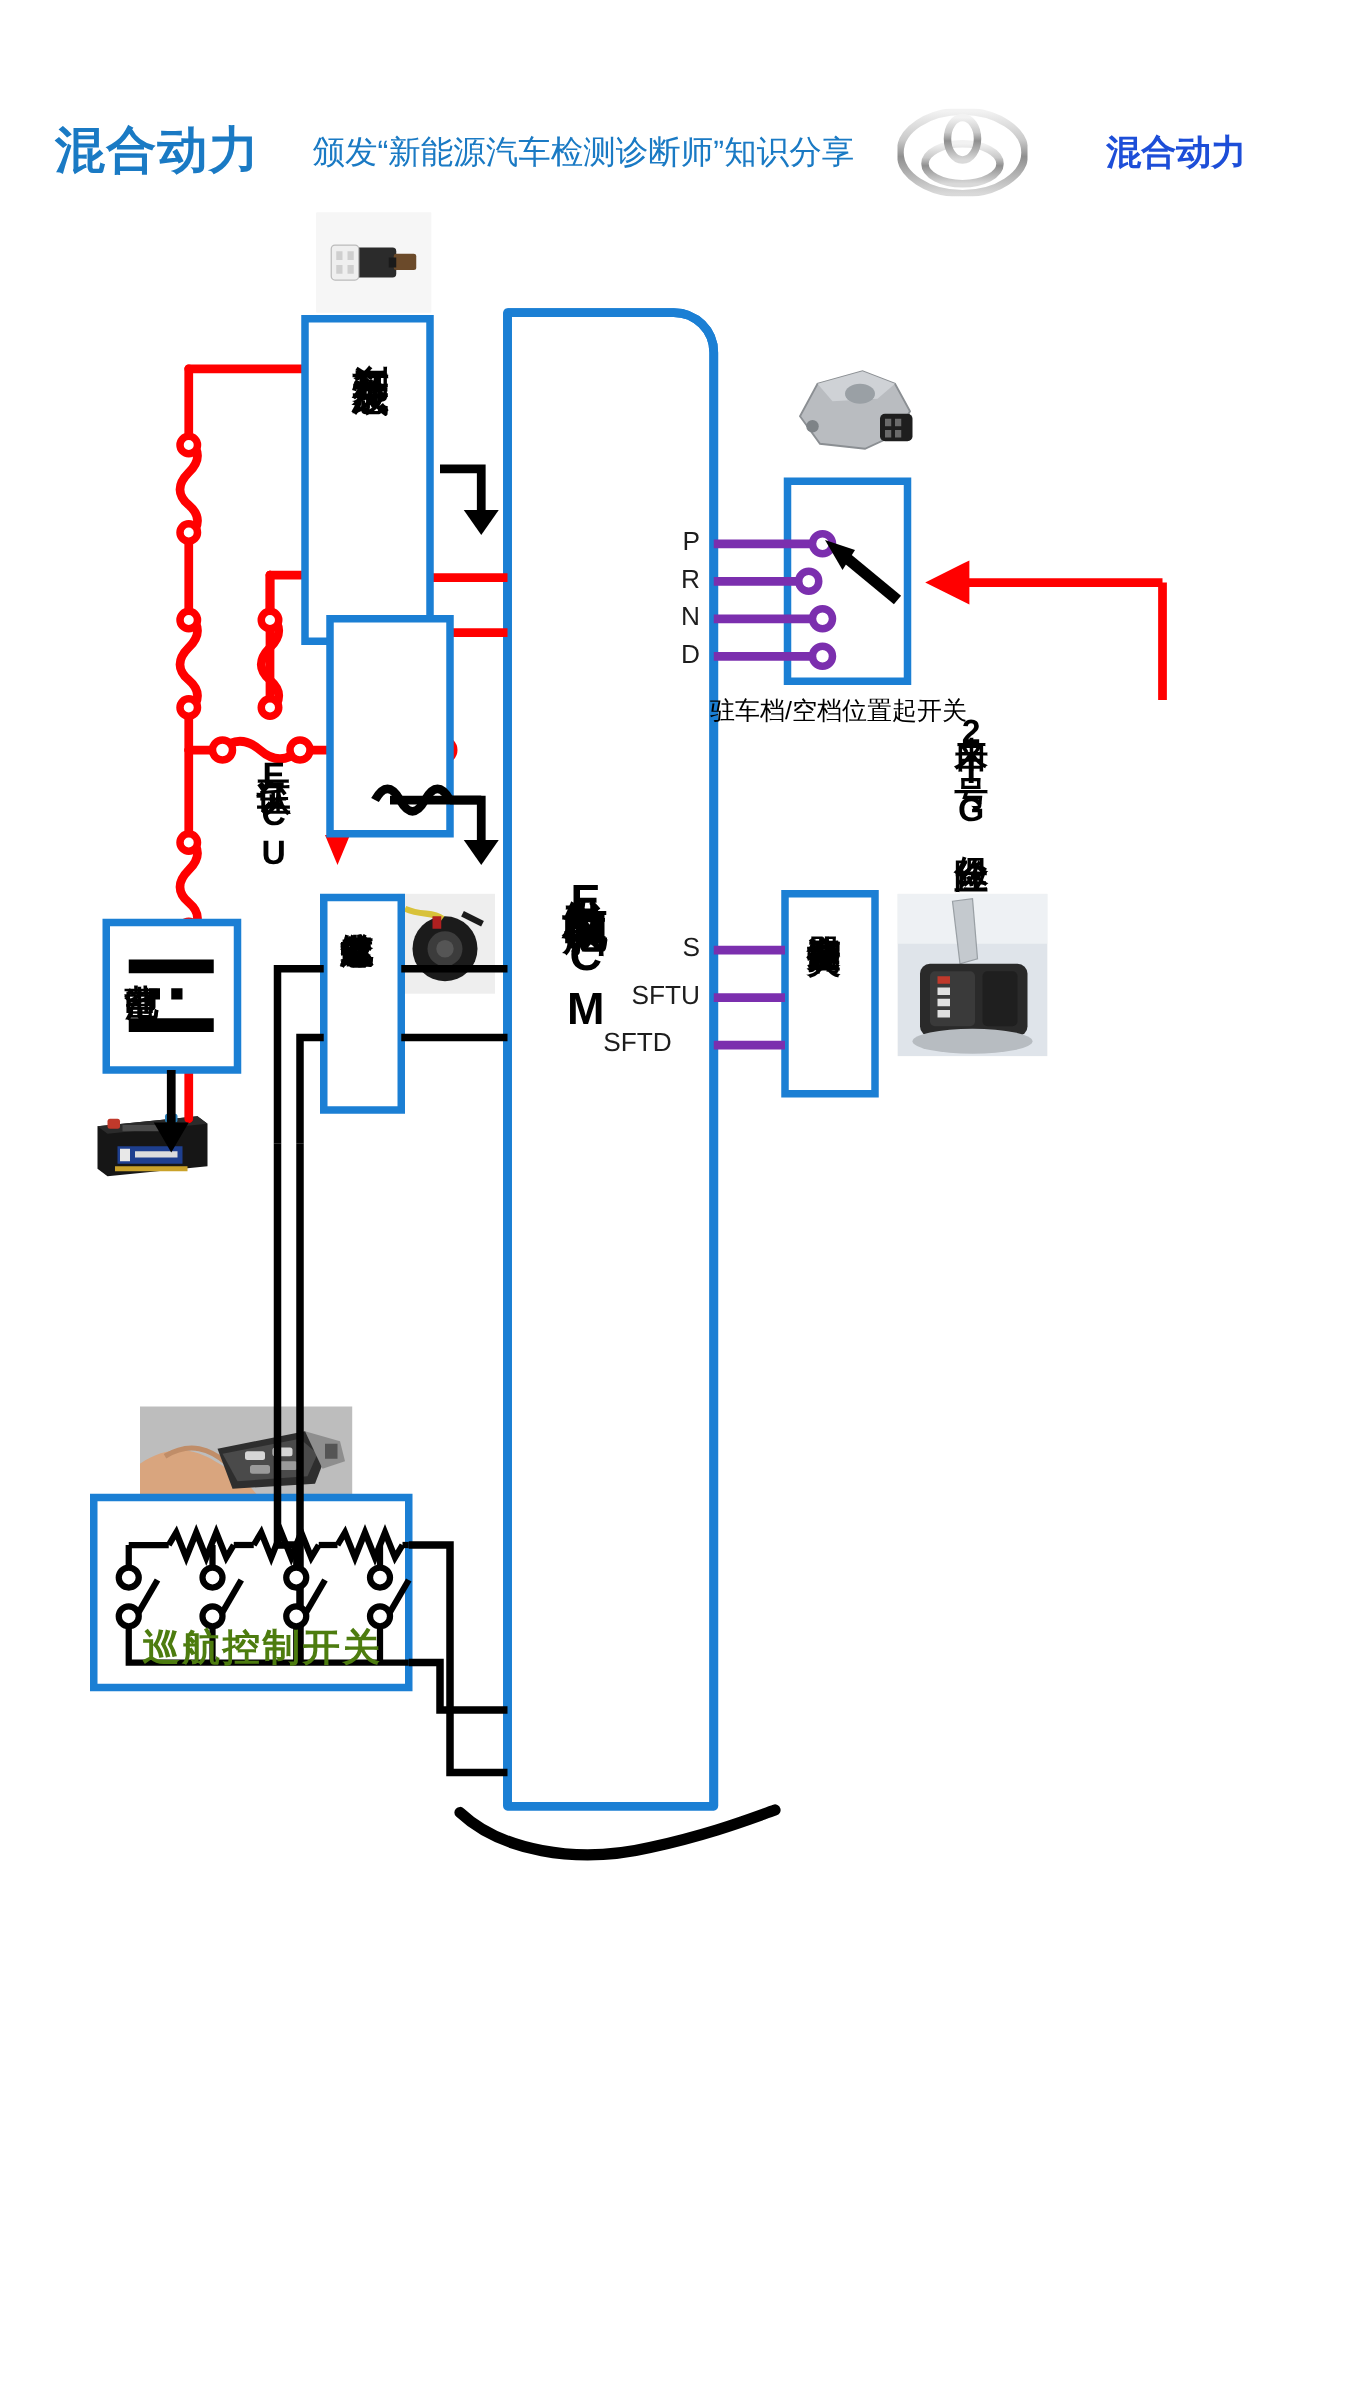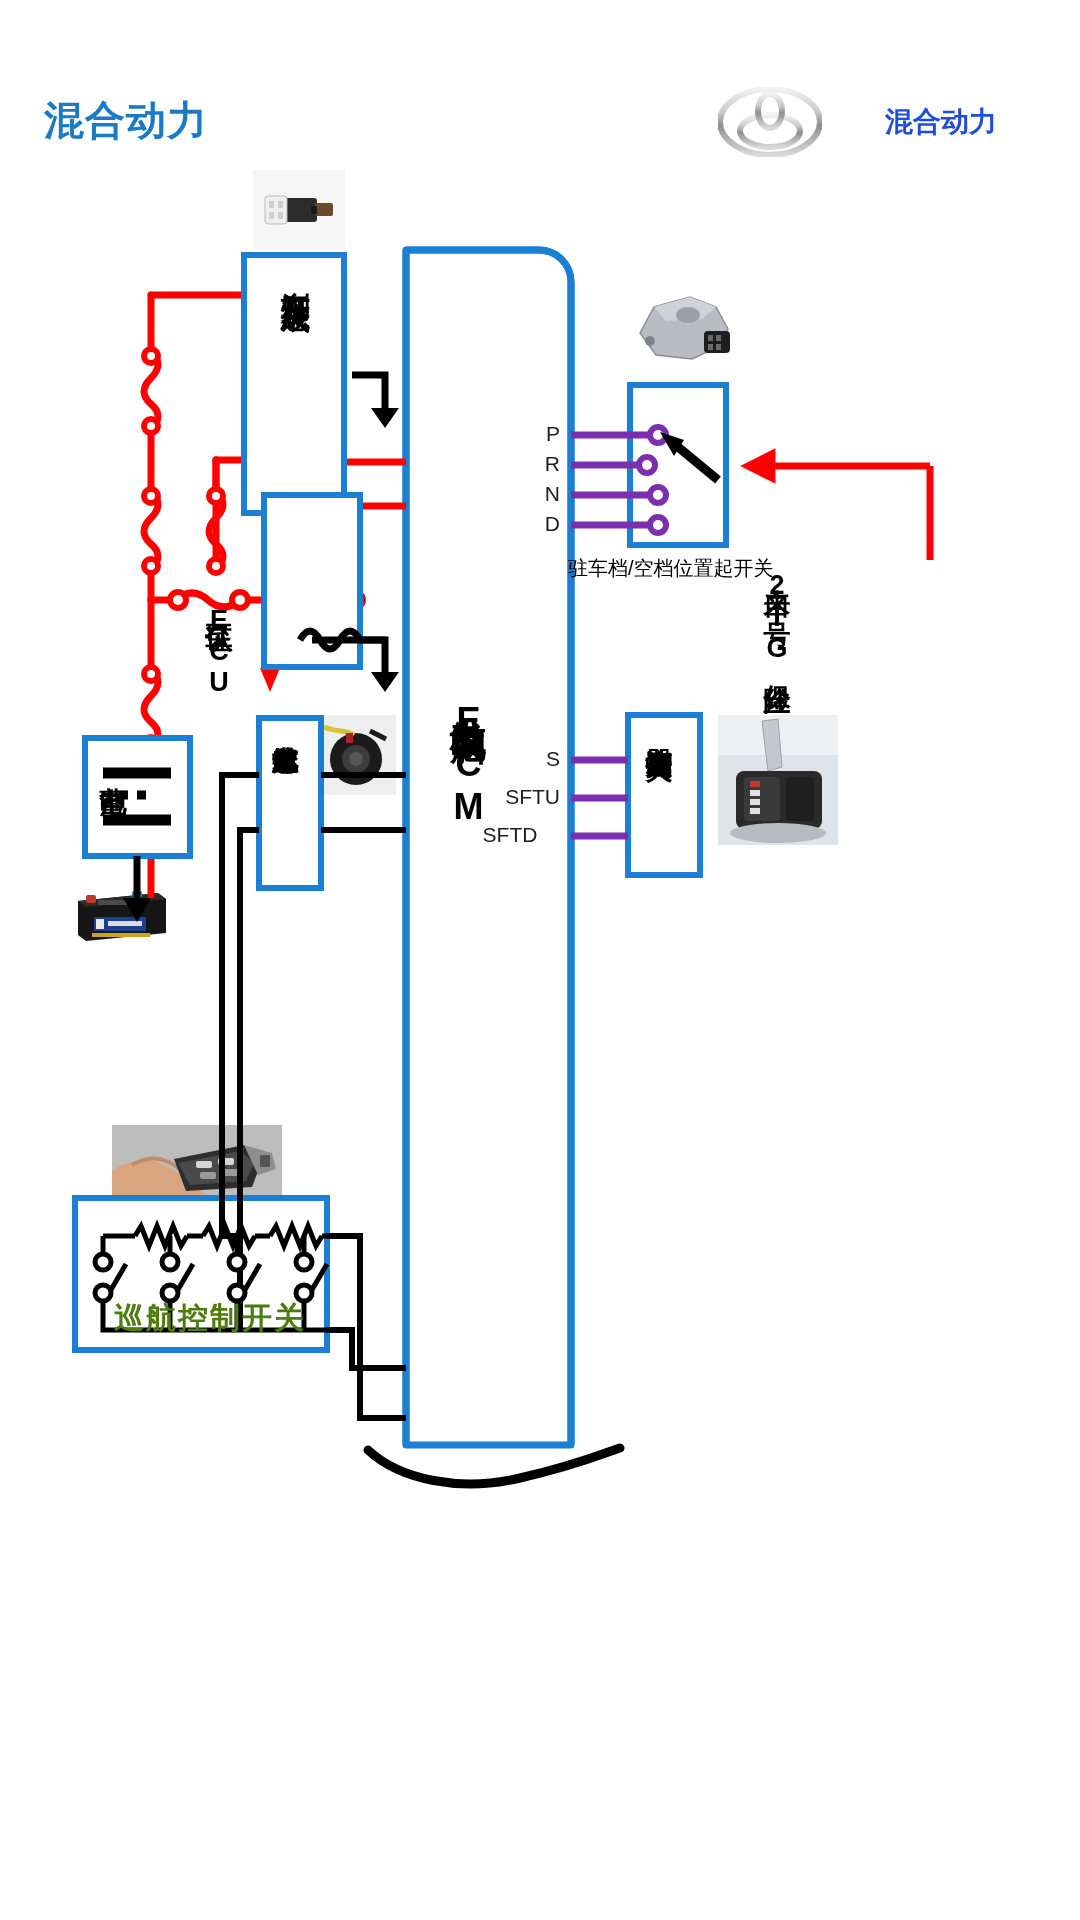--- a/index.html
+++ b/index.html
@@ -34,20 +34,21 @@
   .pinlabel{position:absolute;color:#1d1d1d;white-space:nowrap;
             font-size:21px;text-align:right;}
 </style>
 </head>
 <body>
 
 <div id="header">
 
   <div id="brand">混合动力</div>
 
+  <div id="tagline">颁发“新能源汽车检测诊断师”知识分享</div>
 
   <svg id="toyota-logo" viewBox="0 0 104 70">
     <defs>
       <linearGradient id="tgrad" x1="0" y1="0" x2="0" y2="1">
         <stop offset="0" stop-color="#f2f2f2"></stop>
         <stop offset="0.35" stop-color="#c9c9c9"></stop>
         <stop offset="0.55" stop-color="#8f8f8f"></stop>
         <stop offset="1" stop-color="#d9d9d9"></stop>
       </linearGradient>
     </defs>

